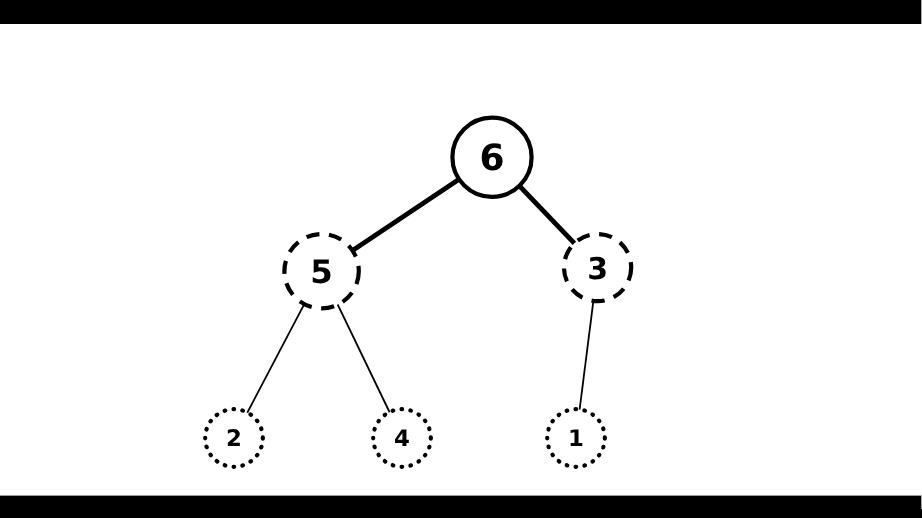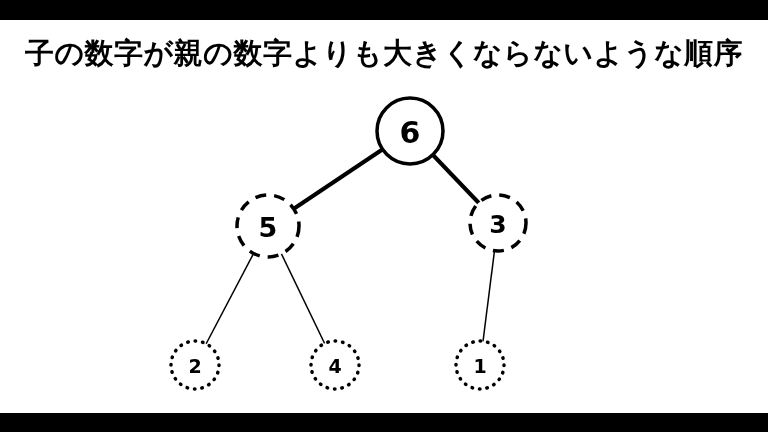--- a/index.html
+++ b/index.html
@@ -50,21 +50,20 @@
     dominant-baseline: central;
   }
 </style>
 </head>
 <body>
 
 <div class="stage">
   <div class="letterbox top"></div>
   <div class="letterbox bottom"></div>
 
-  <div class="title">子の数字が親の数字よりも大きくならないような順序</div>
 
   <svg class="tree" width="768" height="432" viewBox="0 0 768 432">
     <g id="tree-edges">
         <line x1="410" y1="131" x2="268" y2="226" stroke="#000000" stroke-width="4"></line>
         <line x1="410" y1="131" x2="498" y2="223" stroke="#000000" stroke-width="4"></line>
         <line x1="268" y1="226" x2="195" y2="365" stroke="#000000" stroke-width="1.5"></line>
         <line x1="268" y1="226" x2="335" y2="365" stroke="#000000" stroke-width="1.5"></line>
         <line x1="498" y1="223" x2="480" y2="365" stroke="#000000" stroke-width="1.5"></line>
       </g>
     <g id="tree-nodes">

